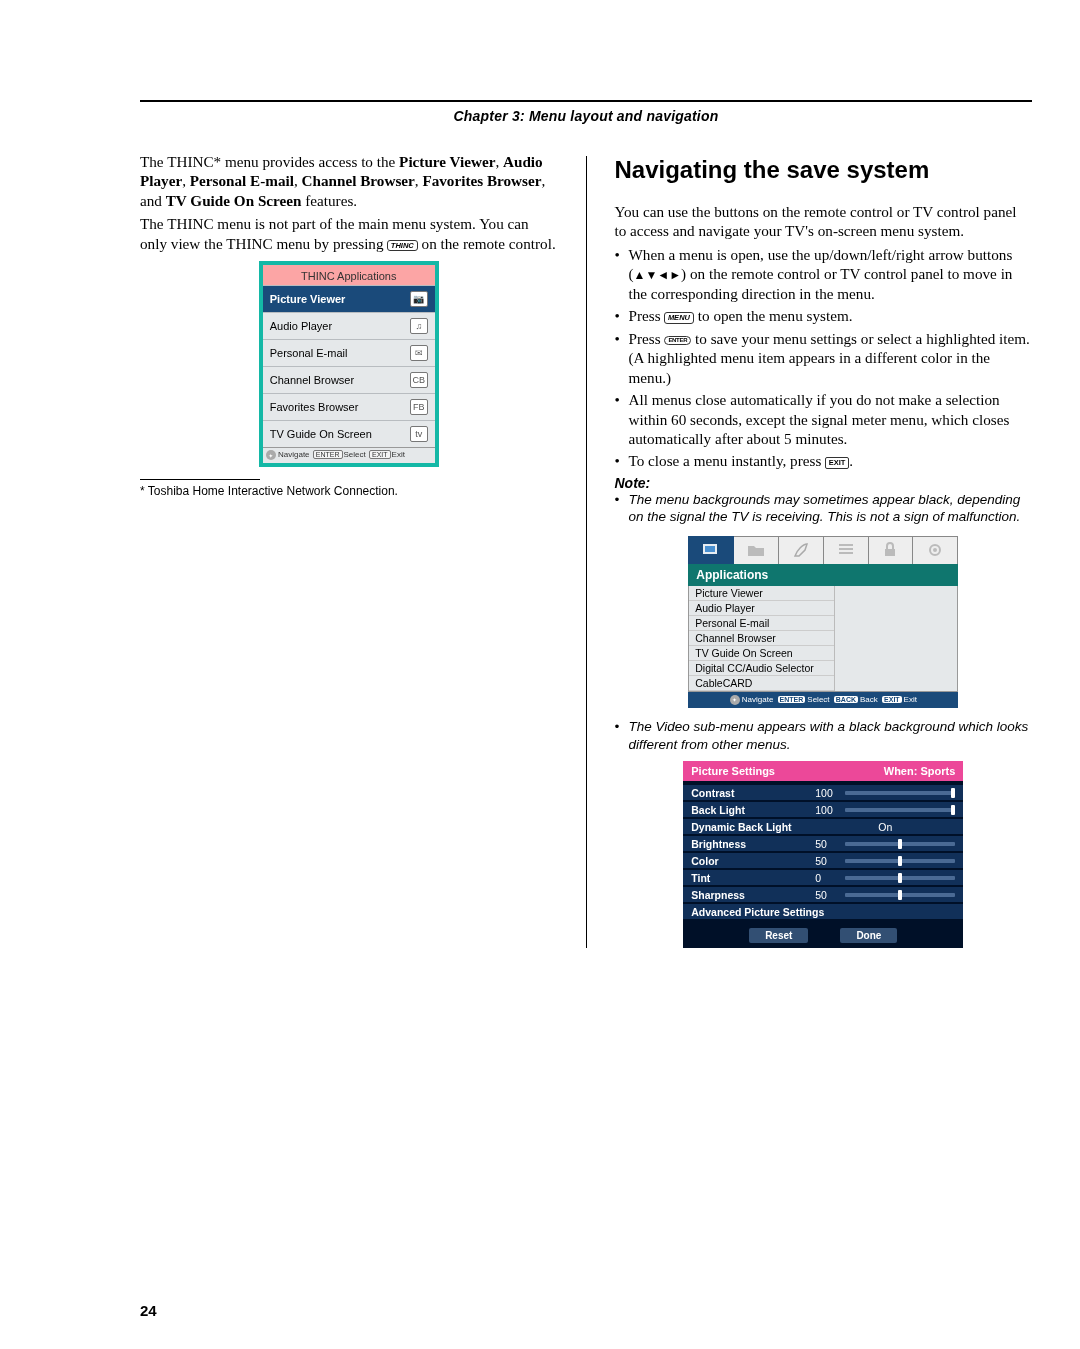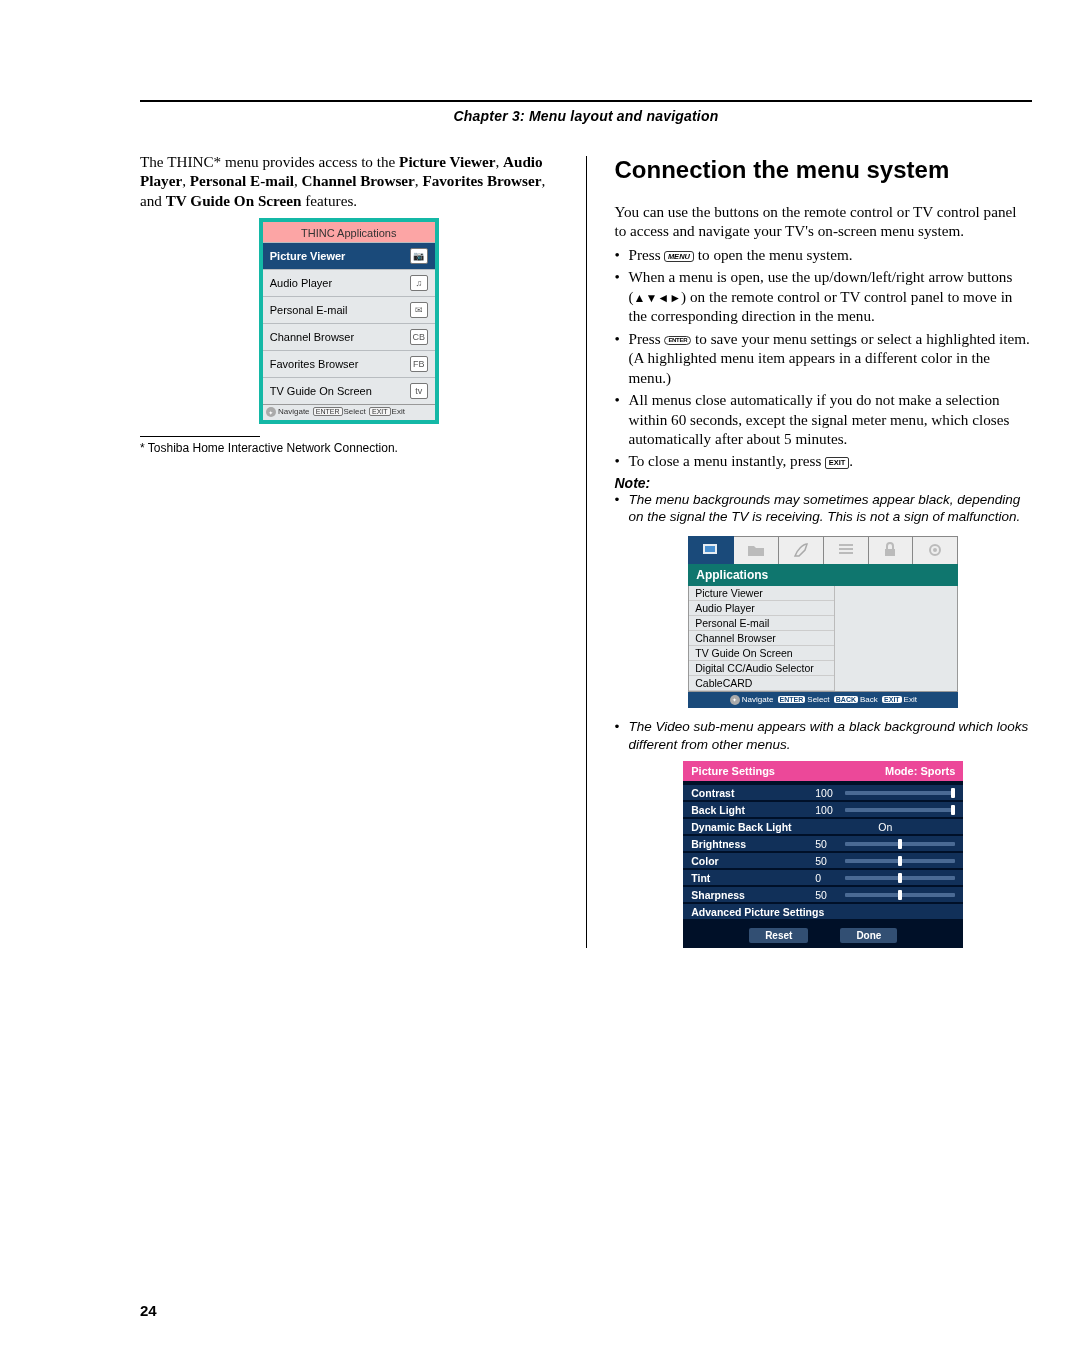--- a/index.html
+++ b/index.html
@@ -382,20 +382,23 @@
     <div class="chapter-title">Chapter 3: Menu layout and navigation</div>
   </div>
 
   <div class="columns">
 
     <div class="col">
 
       <p class="body-text">
         <span>The THINC* menu provides access to the </span><b>Picture Viewer</b><span>, </span><b>Audio Player</b><span>, </span><b>Personal E-mail</b><span>, </span><b>Channel Browser</b><span>, </span><b>Favorites Browser</b><span>, and </span><b>TV Guide On Screen</b><span> features.</span>
       </p>
+      <p class="body-text">
+        <span>The THINC menu is not part of the main menu system. You can only view the THINC menu by pressing </span><span class="key-label">THINC</span><span> on the remote control.</span>
+      </p>
 
       <div class="menu-thinc">
         <div class="menu-title">THINC Applications</div>
         <div class="menu-row selected">
           <span>Picture Viewer</span>
           <span class="icon-slot">📷</span>
         </div>
         <div class="menu-row">
           <span>Audio Player</span>
           <span class="icon-slot">♫</span>
@@ -424,30 +427,30 @@
         </div>
       </div>
 
       <hr class="footnote-rule">
       <div class="footnote">*  Toshiba Home Interactive Network Connection.</div>
     </div>
 
     <div class="divider"></div>
 
     <div class="col">
-      <h1 class="section-heading">Connection the menu system</h1>
+      <h1 class="section-heading">Navigating the save system</h1>
 
       <p class="body-text">You can use the buttons on the remote control or TV control panel to access and navigate your TV's on-screen menu system.</p>
 
       <ul class="main-list">
         <li>
-          <span>Press </span><span class="key-label">MENU</span><span> to open the menu system.</span>
+          <span>When a menu is open, use the up/down/left/right arrow buttons (</span><span class="nav-arrows-group">▲▼◄►</span><span>) on the remote control or TV control panel to move in the corresponding direction in the menu.</span>
         </li>
         <li>
-          <span>When a menu is open, use the up/down/left/right arrow buttons (</span><span class="nav-arrows-group">▲▼◄►</span><span>) on the remote control or TV control panel to move in the corresponding direction in the menu.</span>
+          <span>Press </span><span class="key-label">MENU</span><span> to open the menu system.</span>
         </li>
         <li>
           <span>Press </span><span class="key-solid">ENTER</span><span> to save your menu settings or select a highlighted item. (A highlighted menu item appears in a different color in the menu.)</span>
         </li>
         <li>All menus close automatically if you do not make a selection within 60 seconds, except the signal meter menu, which closes automatically after about 5 minutes.</li>
         <li>
           <span>To close a menu instantly, press </span><span class="key-label" style="font-style:normal;border-radius:2px;">EXIT</span><span>.</span>
         </li>
       </ul>
 
@@ -518,21 +521,21 @@
       </div>
 
       <ul class="note-list">
         <li>The Video sub-menu appears with a black background which looks different from other menus.</li>
       </ul>
 
       <div class="menu-pic-wrap">
         <div class="menu-pic">
           <div class="pic-title">
             <span>Picture Settings</span>
-            <span>Mode: Sports</span>
+            <span>When: Sports</span>
           </div>
           <div class="pic-body">
             <div class="pic-row">
               <span class="label">Contrast</span>
               <span class="val">100</span>
               <span class="slider-track">
                   <span class="slider-thumb" style="left:calc(100% - 4px)"></span>
                 </span>
             </div>
             <div class="pic-row">

